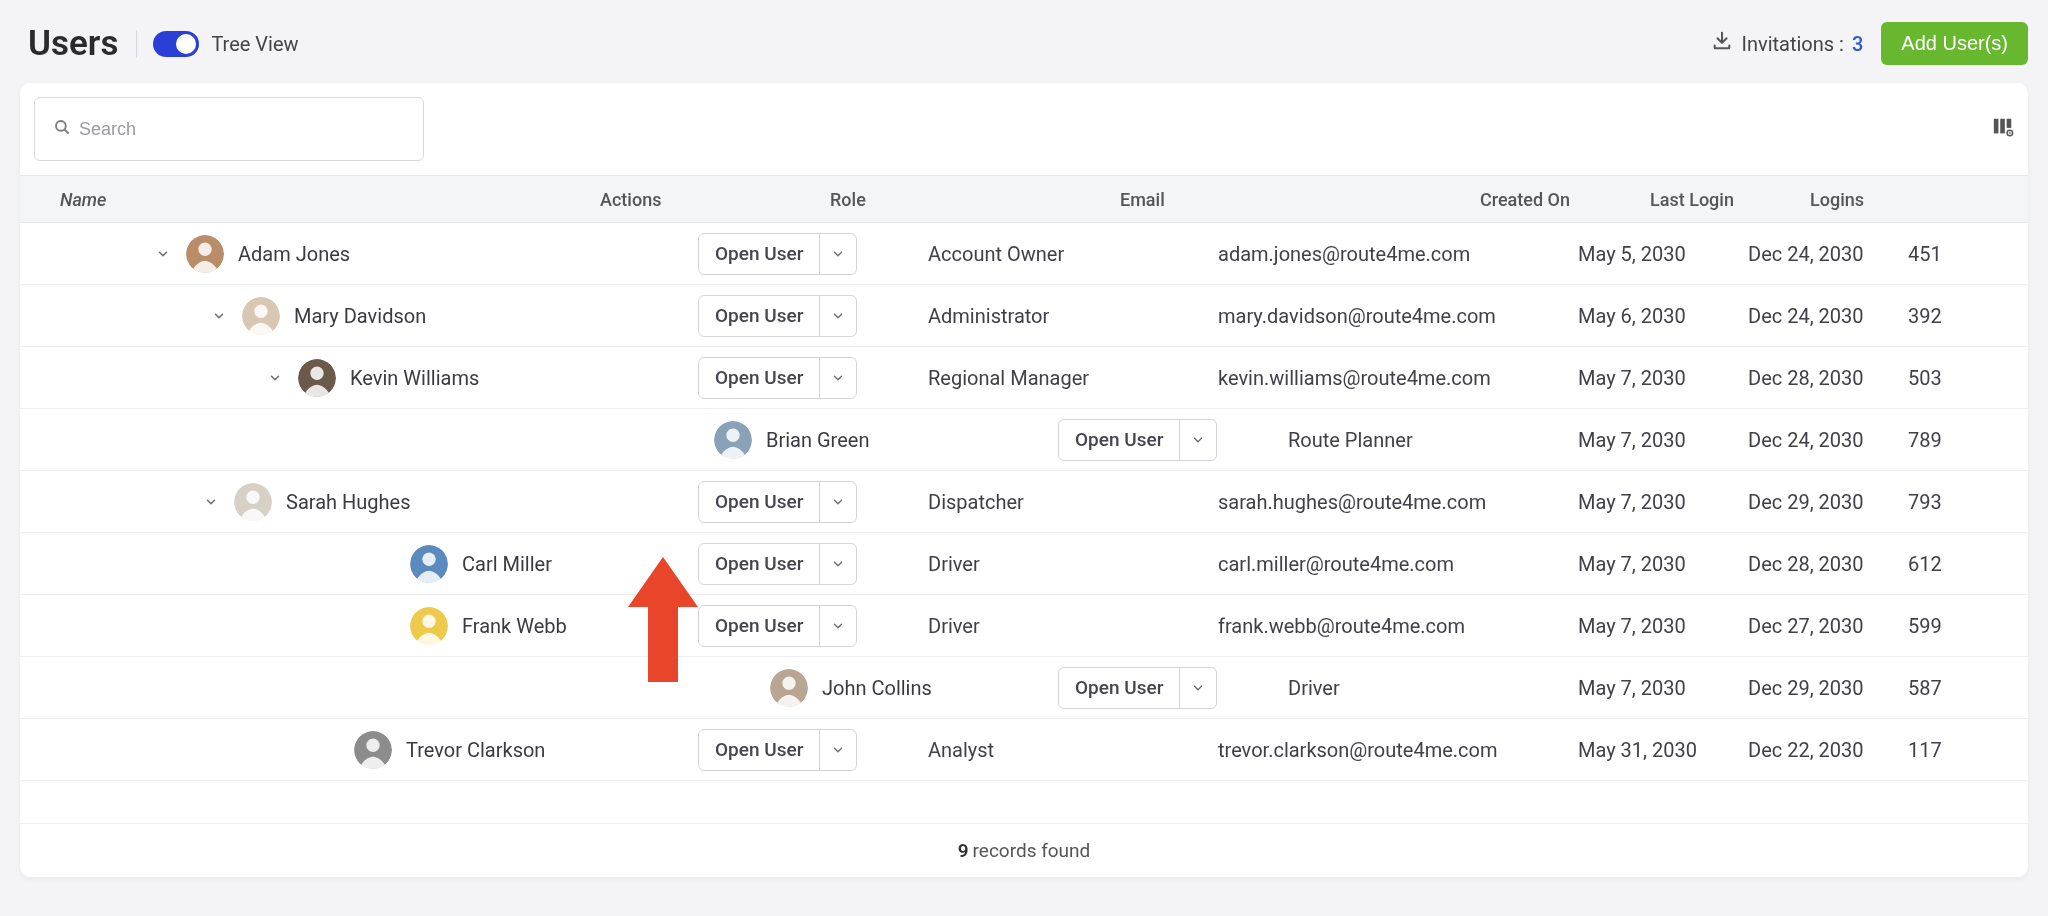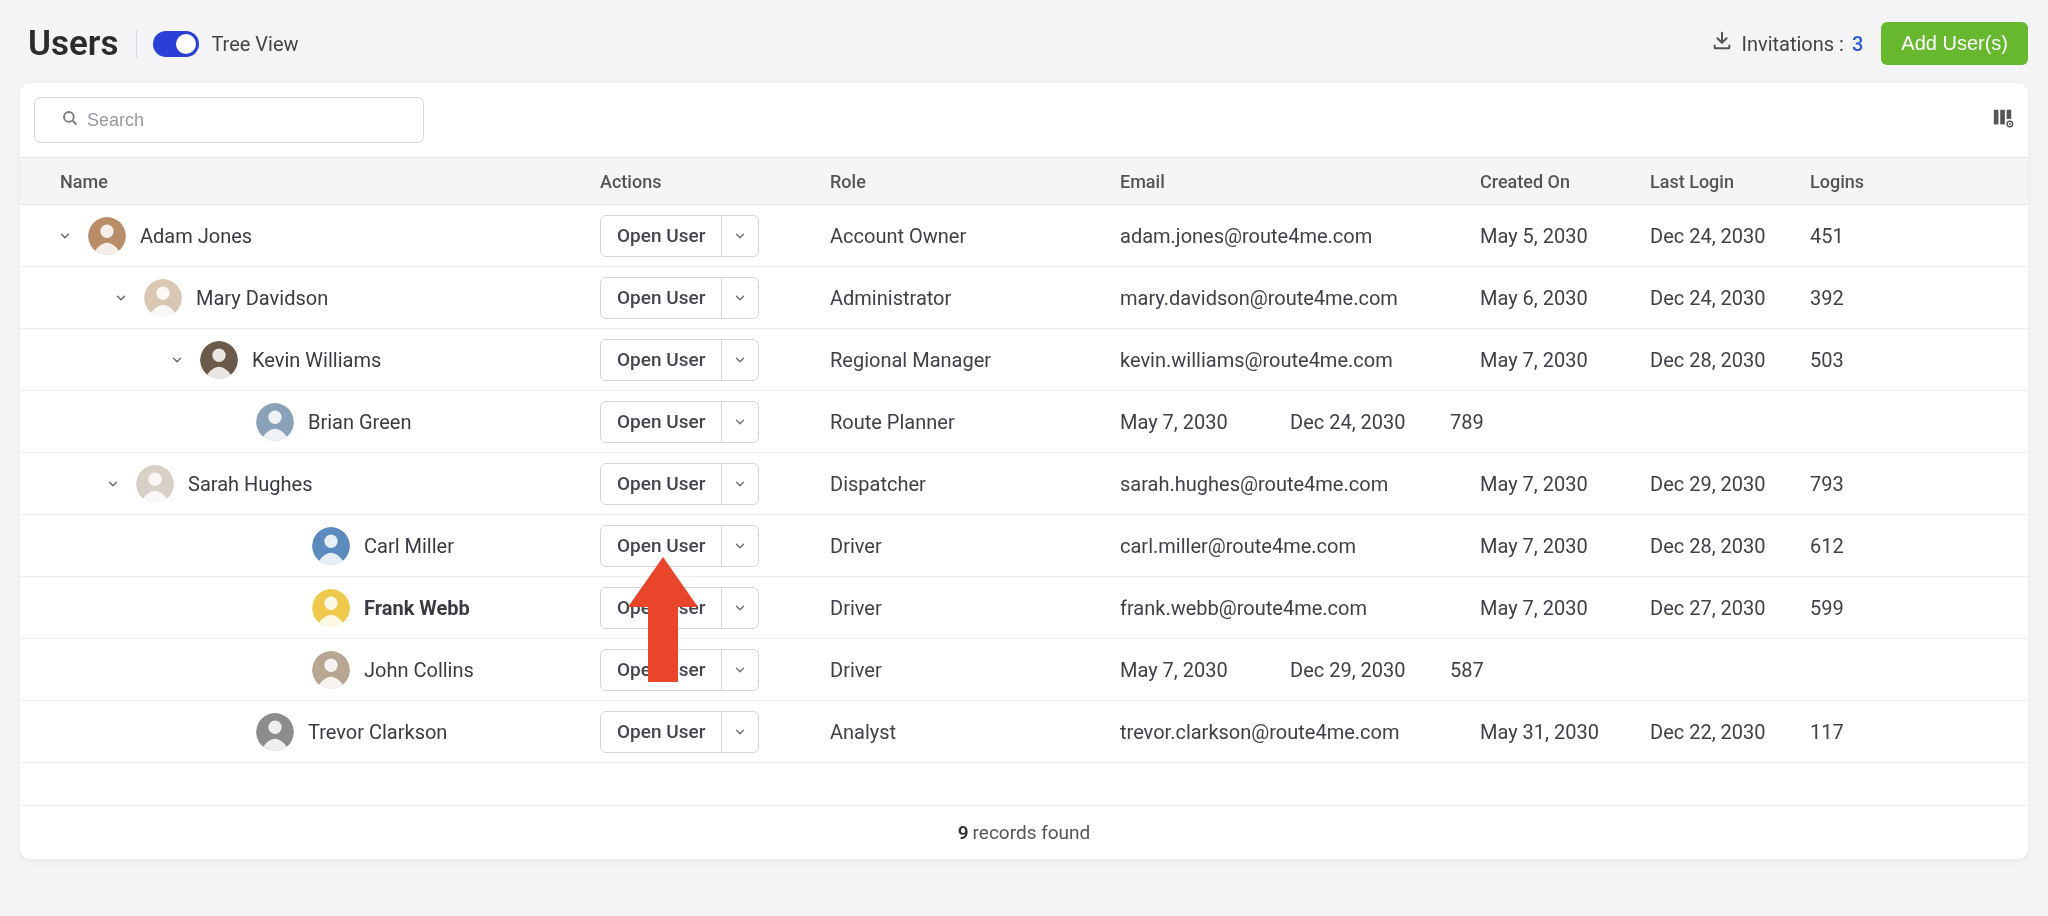--- a/index.html
+++ b/index.html
@@ -95,24 +95,24 @@
   .toolbar {
     padding: 14px 14px;
     display: flex;
     align-items: center;
   }
   .search-box {
     display: flex;
     align-items: center;
     gap: 8px;
     width: 390px;
-    height: 46px;
+    height: 64px;
     border: 1px solid #d8d8dc;
     border-radius: 6px;
-    padding: 0 26px;
+    padding: 0 18px;
     background: #fff;
   }
   .search-box input {
     border: none;
     outline: none;
     font-size: 18px;
     flex: 1;
     color: #333;
     background: transparent;
   }
@@ -126,34 +126,35 @@
     display: flex;
     align-items: center;
     height: 48px;
     background: #f4f5f7;
     border-top: 1px solid #e7e7ea;
     border-bottom: 1px solid #e7e7ea;
     font-size: 18px;
     color: #555;
     font-weight: 500;
   }
-  .col-name   { width: 580px; padding-left: 40px; }
+  .col-name   { width: 580px; padding-left: 40px; font-style: italic; }
   .col-actions{ width: 230px; }
   .col-role   { width: 290px; }
   .col-email  { width: 360px; }
   .col-created{ width: 170px; }
   .col-login  { width: 160px; }
   .col-logins { width: 120px; }
   .row {
     display: flex;
     align-items: center;
     height: 62px;
     border-bottom: 1px solid #eceef0;
     font-size: 20px;
     color: #404048;
+    justify-content: flex-end;
   }
   .cell { overflow: hidden; text-overflow: ellipsis; white-space: nowrap; }
   .name-cell {
     display: flex;
     align-items: center;
     gap: 14px;
     width: 580px;
   }
   .chevron {
     width: 18px;
@@ -433,21 +434,21 @@
                   </svg></span>
               </div>
             </div></div>
           <div class="cell col-role">Driver</div>
           <div class="cell col-email">carl.miller@route4me.com</div>
           <div class="cell col-created">May 7, 2030</div>
           <div class="cell col-login">Dec 28, 2030</div>
           <div class="cell col-logins">612</div>
         </div>
         <div class="row">
-          <div class="name-cell" style="padding-left: 260px; font-weight: bold;">
+          <div class="name-cell" style="padding-left: 260px;">
             <span class="chevron"></span>
             <span>
               <svg class="avatar" viewBox="0 0 40 40">
                 <circle cx="20" cy="20" r="20" fill="#efc94c"></circle>
                 <circle cx="20" cy="15" r="7" fill="rgba(255,255,255,0.85)"></circle>
                 <path d="M6 40c2-9 10-13 14-13s12 4 14 13" fill="rgba(255,255,255,0.85)"></path>
               </svg>
             </span>
             <span class="user-name">Frank Webb</span>
           </div>

